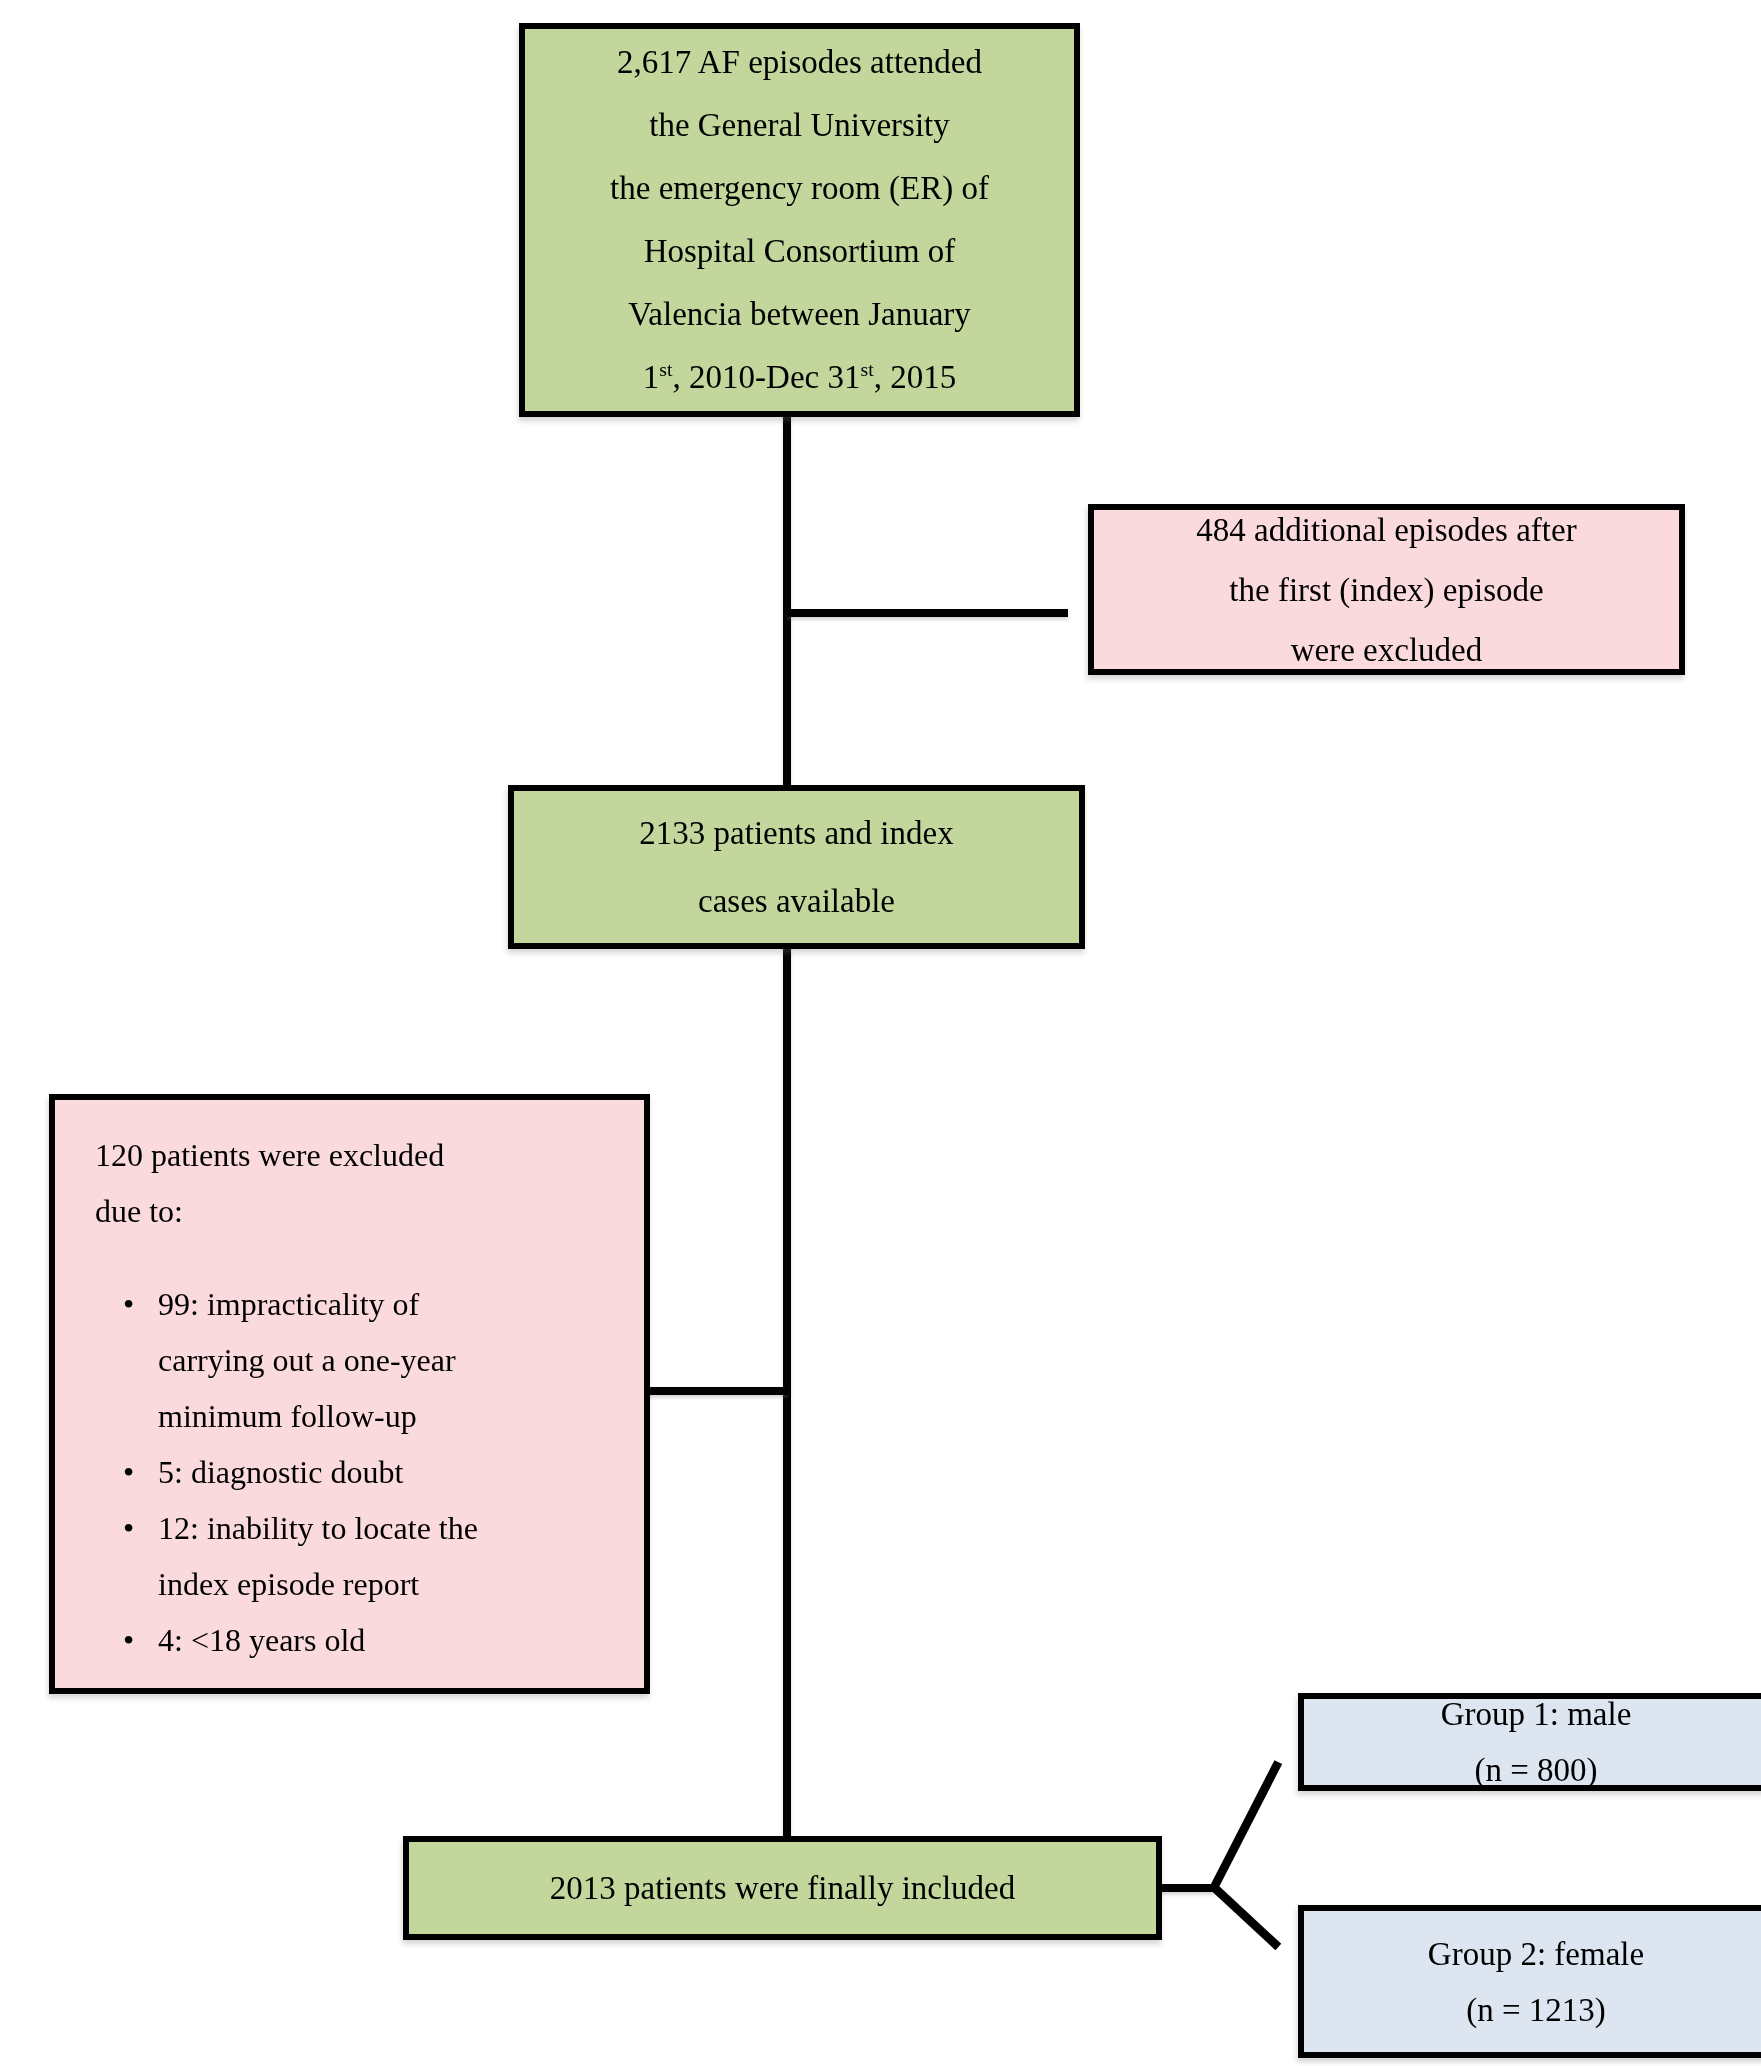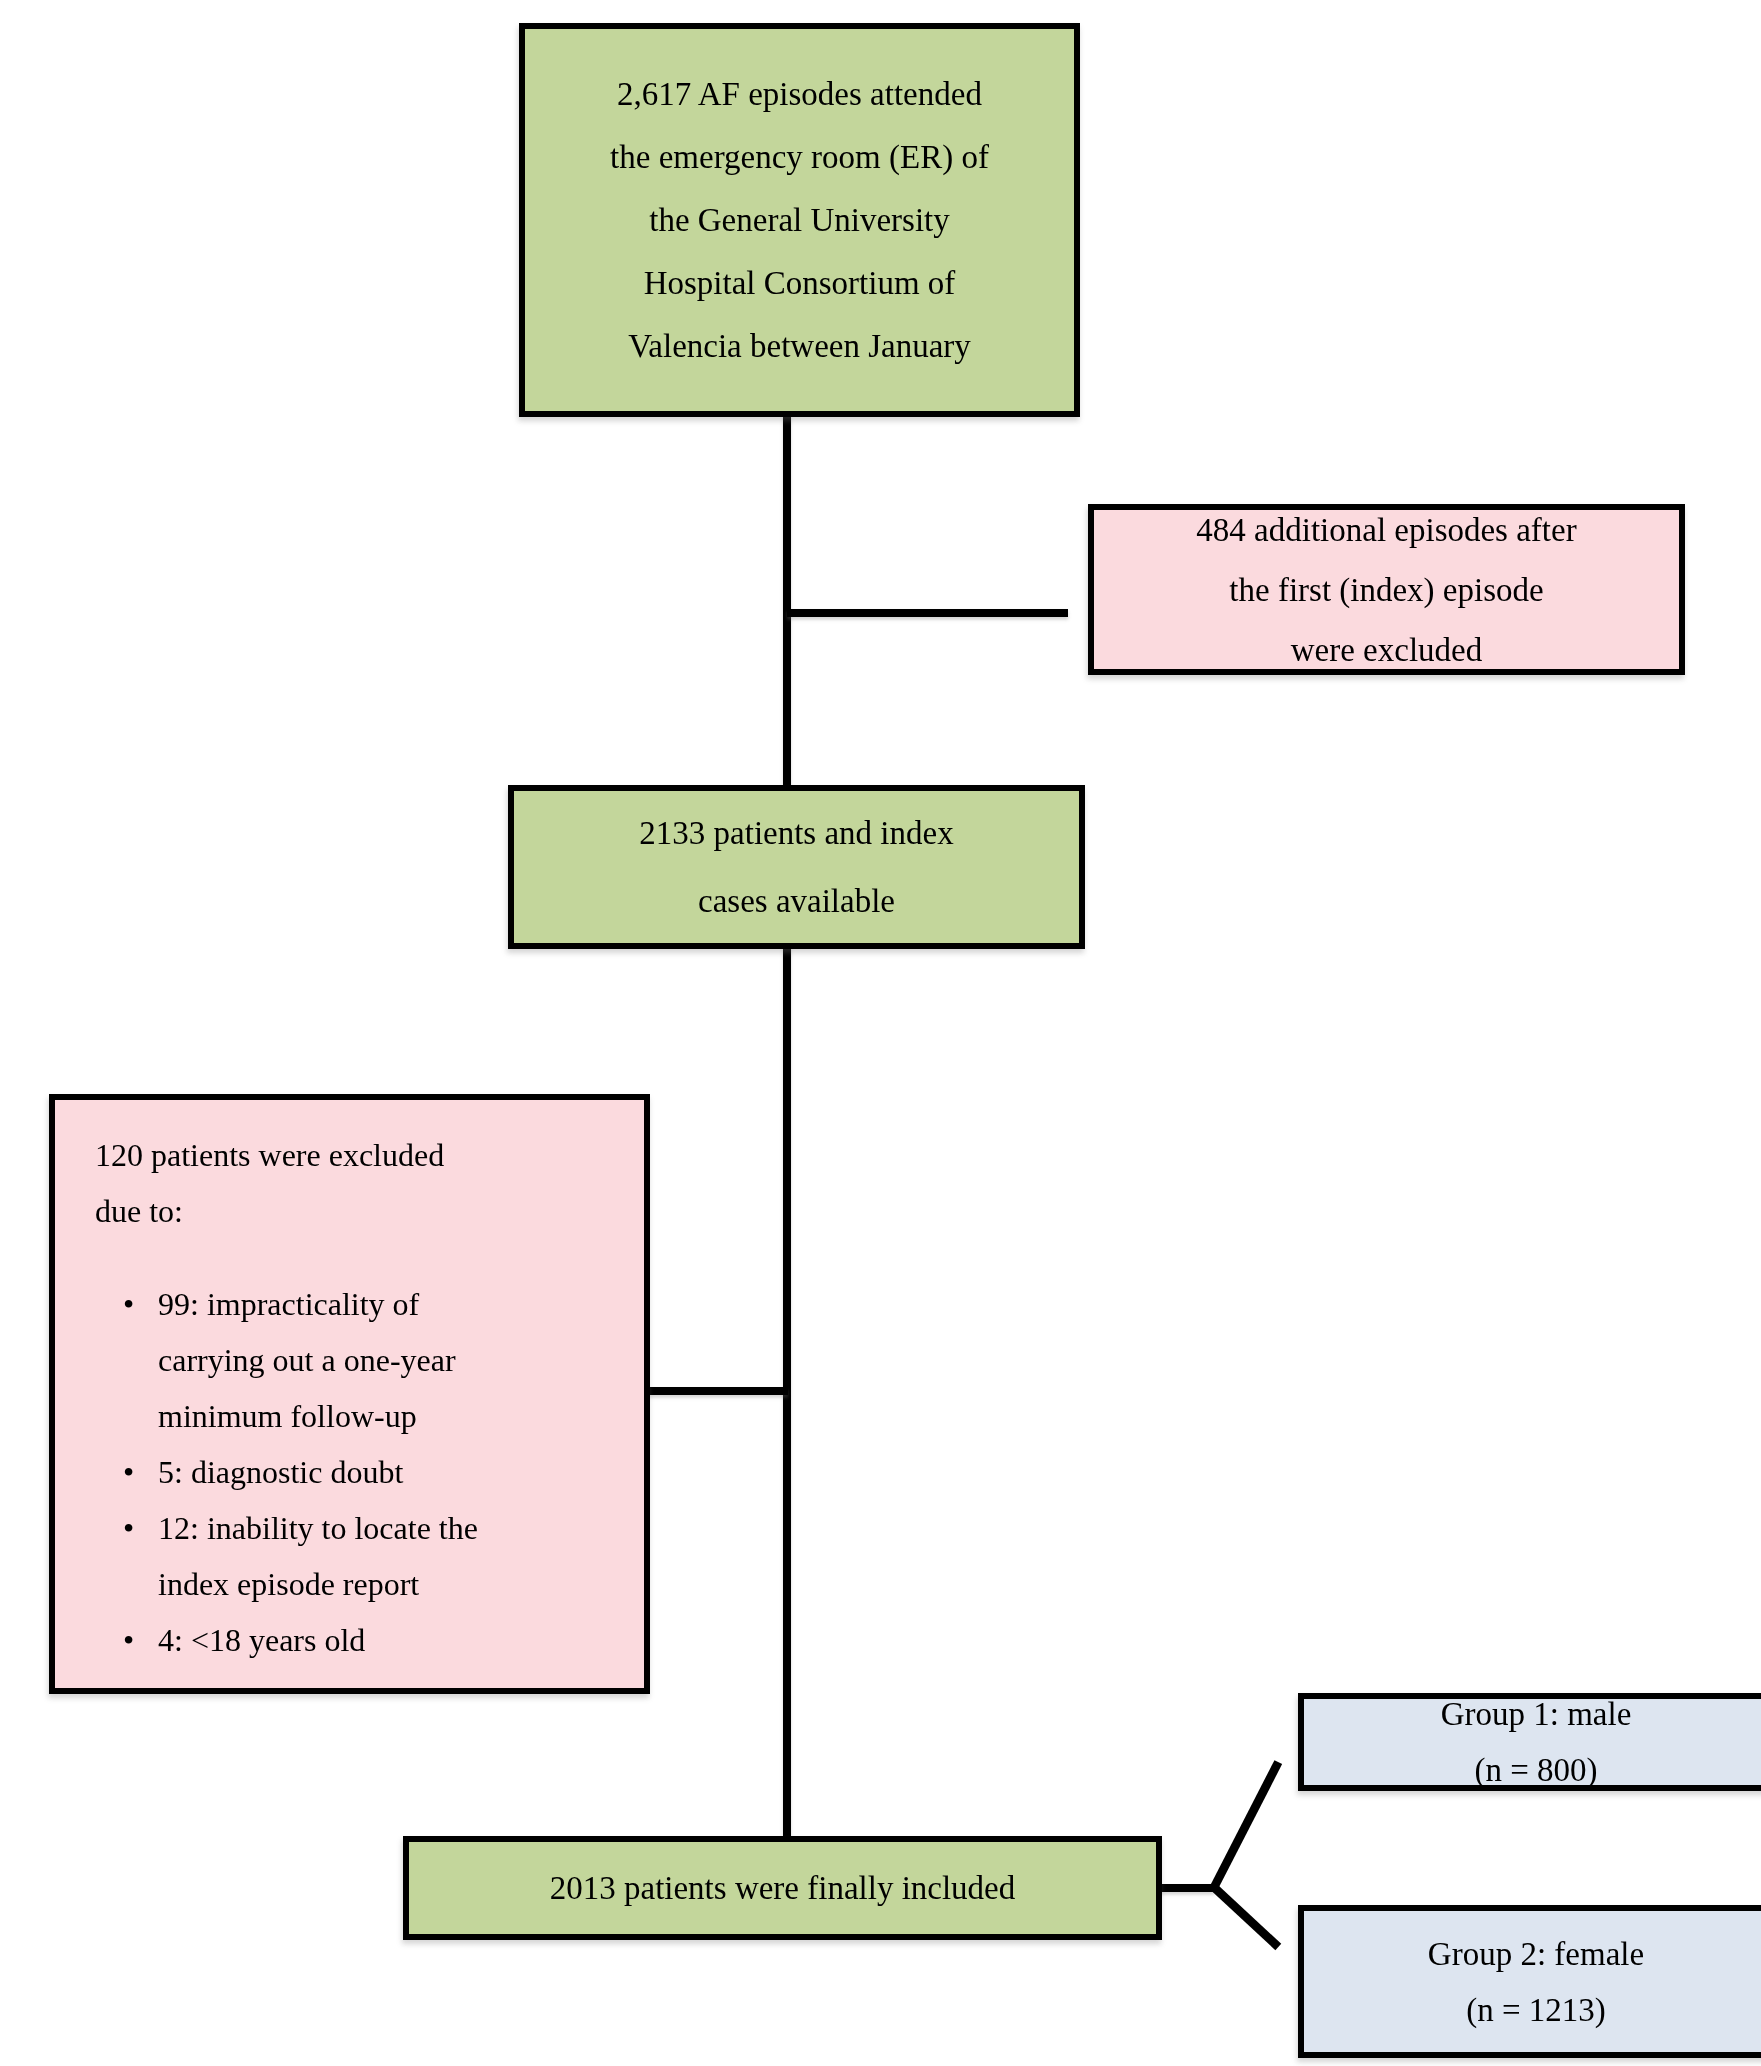--- a/index.html
+++ b/index.html
@@ -78,24 +78,25 @@
   <div class="cline hline-right"></div>
   <div class="cline hline-left"></div>
   <div class="cline hline-stub"></div>
   <svg class="connector-svg" width="1762" height="2066" viewBox="0 0 2649 3107">
     <line x1="1824" y1="2841" x2="1922" y2="2650"></line>
     <line x1="1824" y1="2837" x2="1922" y2="2928"></line>
   </svg>
 
   <div class="box box-green box-initial">
     <div class="line">2,617 AF episodes attended</div>
+    <div class="line">the General University</div>
     <div class="line">the emergency room (ER) of</div>
-    <div class="line">the General University</div>
     <div class="line">Hospital Consortium of</div>
     <div class="line">Valencia between January</div>
+    <div class="line"><span>1</span><sup>st</sup><span>, 2010-Dec 31</span><sup>st</sup><span>, 2015</span></div>
   </div>
 
   <div class="box box-pink box-excluded-episodes">
     <div class="line">484 additional episodes after</div>
     <div class="line">the first (index) episode</div>
     <div class="line">were excluded</div>
   </div>
 
   <div class="box box-green box-index-cases">
     <div class="line">2133 patients and index</div>

